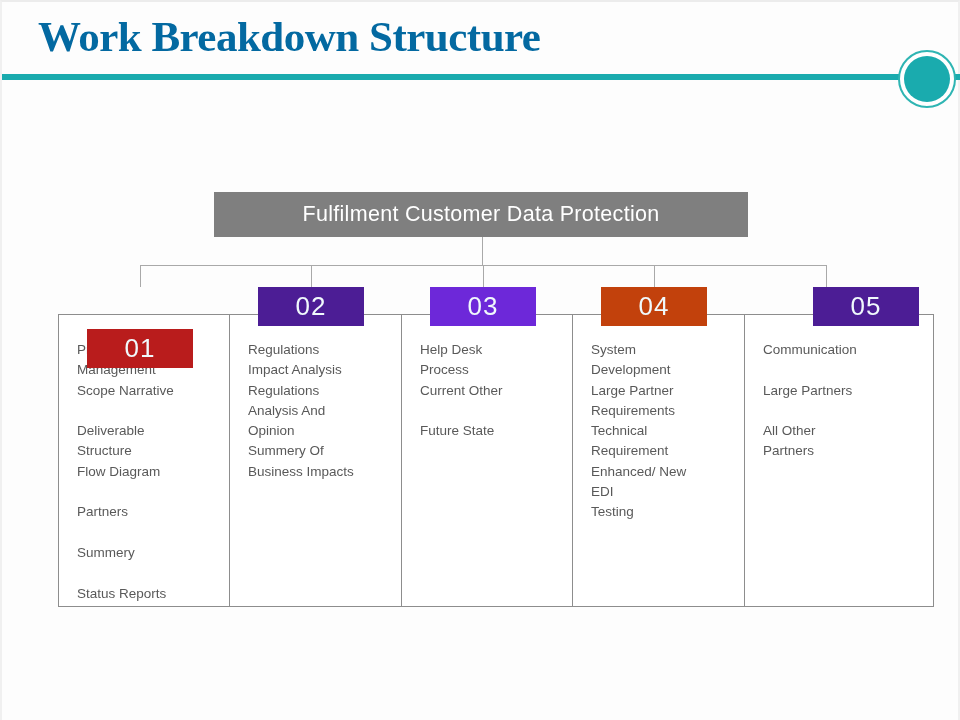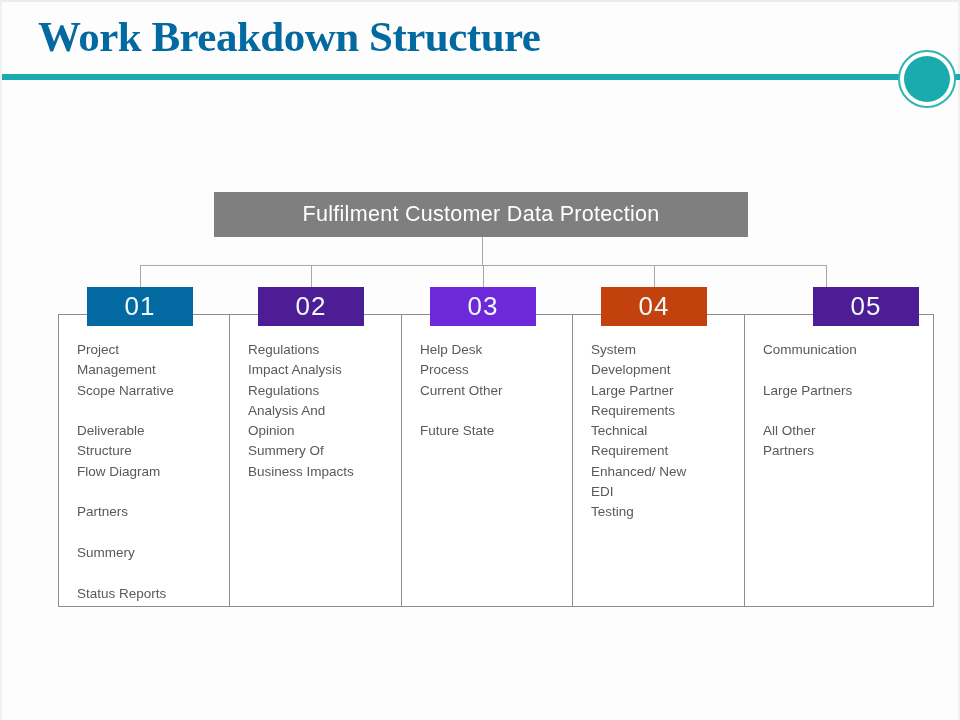--- a/index.html
+++ b/index.html
@@ -86,21 +86,21 @@
         <div class="line">Deliverable</div>
         <div class="line">Structure</div>
         <div class="line">Flow Diagram</div>
         <div class="line">&nbsp;</div>
         <div class="line">Partners</div>
         <div class="line">&nbsp;</div>
         <div class="line">Summery</div>
         <div class="line">&nbsp;</div>
         <div class="line">Status Reports</div>
       </div>
-    <div class="col-header" style="background: #0369a1;">
+    <div class="col-header" style="background: #b91c1c; margin-top: 42px;">
       <span class="num">01</span>
     </div>
   </div>
 
   <div class="col" style="left:227px;">
     <div class="col-body">
         <div class="line">Regulations</div>
         <div class="line">Impact Analysis</div>
         <div class="line">Regulations</div>
         <div class="line">Analysis And</div>

